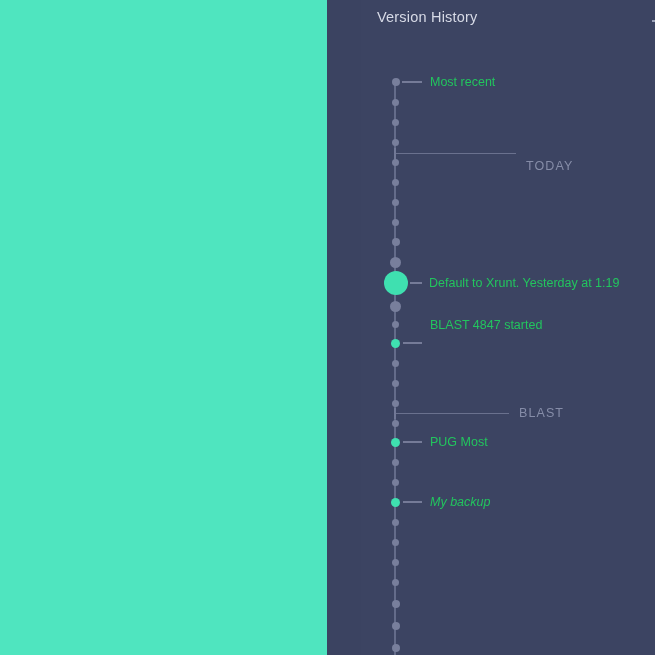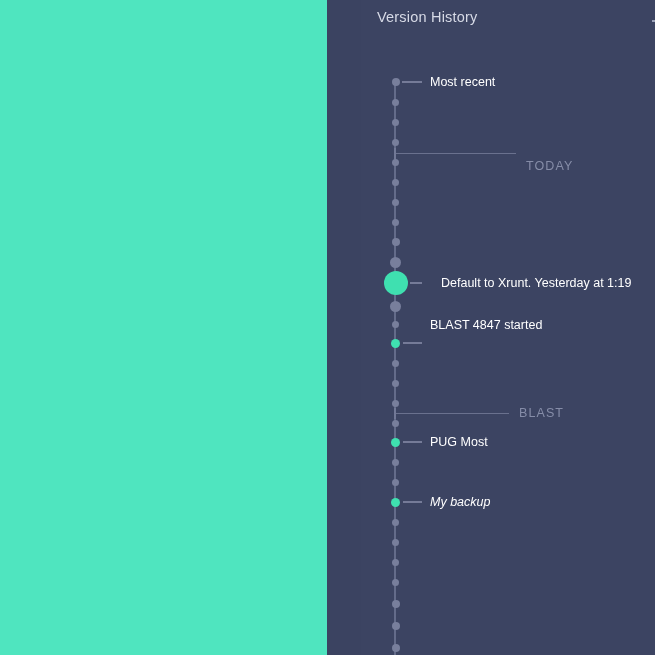--- a/index.html
+++ b/index.html
@@ -100,21 +100,21 @@
     height:1.6px;
     background:#7b melt;
     background:#7b829e;
     opacity:.9;
   }
 
   
   .entry-label {
     position:absolute;
     font-size:12.5px;
-    color:#ffffff;
+    color:#22c55e;
     white-space:nowrap;
     line-height:1;
   }
 
   
   .divider-rule {
     position:absolute;
     height:1.3px;
     background:#767d9a;
     opacity:.8;
@@ -178,21 +178,21 @@
         <div class="dot" style="width: 7px; height: 7px; left: 31.3px; top: 518.5px;"></div>
         <div class="dot" style="width: 7px; height: 7px; left: 31.3px; top: 538.5px;"></div>
         <div class="dot" style="width: 7px; height: 7px; left: 31.3px; top: 558.5px;"></div>
         <div class="dot" style="width: 7px; height: 7px; left: 31.3px; top: 578.5px;"></div>
         <div class="dot" style="width: 8px; height: 8px; left: 30.8px; top: 600px;"></div>
         <div class="dot" style="width: 8px; height: 8px; left: 30.8px; top: 622px;"></div>
         <div class="dot" style="width: 8px; height: 8px; left: 30.8px; top: 644px;"></div>
         <div class="connector" style="left: 41px; top: 81.2px; width: 20px;"></div>
         <div class="entry-label" style="left: 69px; top: 76px;">Most recent</div>
         <div class="connector" style="left: 49px; top: 282.2px; width: 12px;"></div>
-        <div class="entry-label" style="left: 80px; top: 277px;">Default to Xrunt. Yesterday at 1:19</div>
+        <div class="entry-label" style="left: 68px; top: 277px;">Default to Xrunt. Yesterday at 1:19</div>
         <div class="connector" style="left: 41.5px; top: 342.2px; width: 19.5px;"></div>
         <div class="entry-label" style="left: 69px; top: 319px; text-align: right;">BLAST 4847 started</div>
         <div class="connector" style="left: 41.5px; top: 441.2px; width: 19.5px;"></div>
         <div class="entry-label" style="left: 69px; top: 436px;">PUG Most</div>
         <div class="connector" style="left: 41.5px; top: 501.2px; width: 19.5px;"></div>
         <div class="entry-label" style="left: 69px; top: 496px; font-style: italic;">My backup</div>
         <div class="divider-tick" style="left: 33.2px; top: 147.5px;"></div>
         <div class="divider-rule" style="left: 35px; top: 152.5px; width: 120px;"></div>
         <div class="divider-label" style="left: 165px; top: 160px;">TODAY</div>
         <div class="divider-tick" style="left: 33.2px; top: 407.5px;"></div>

